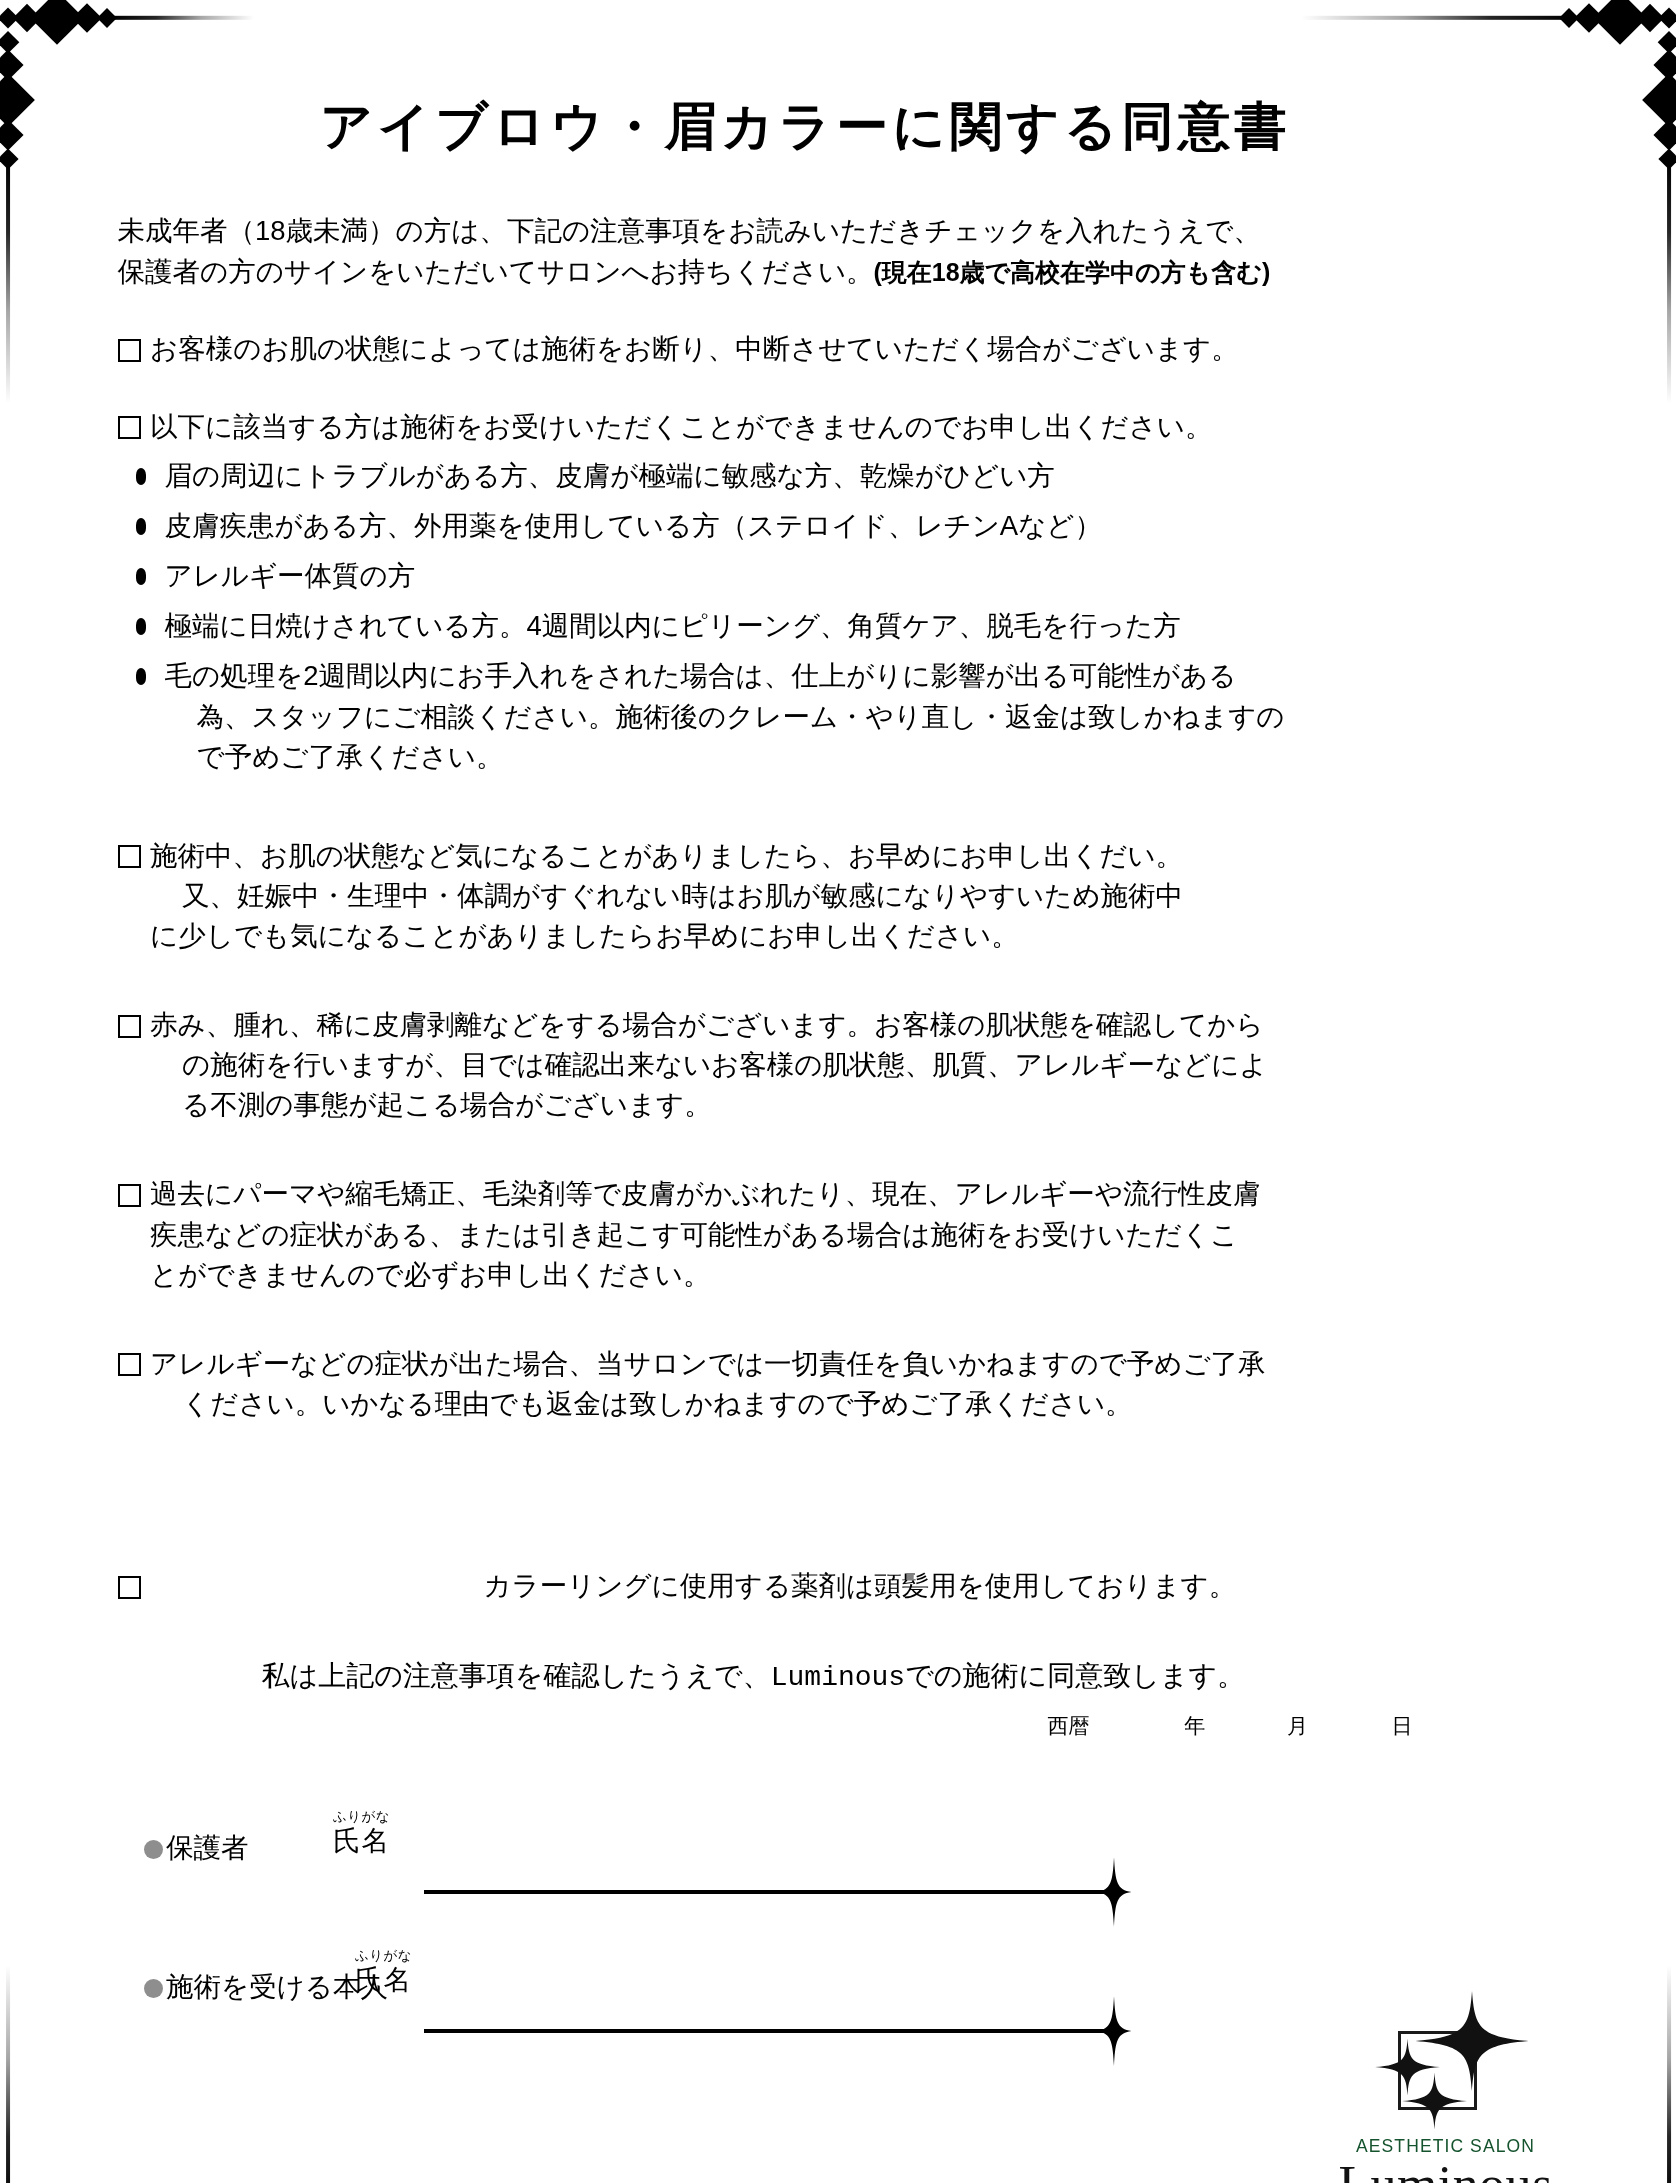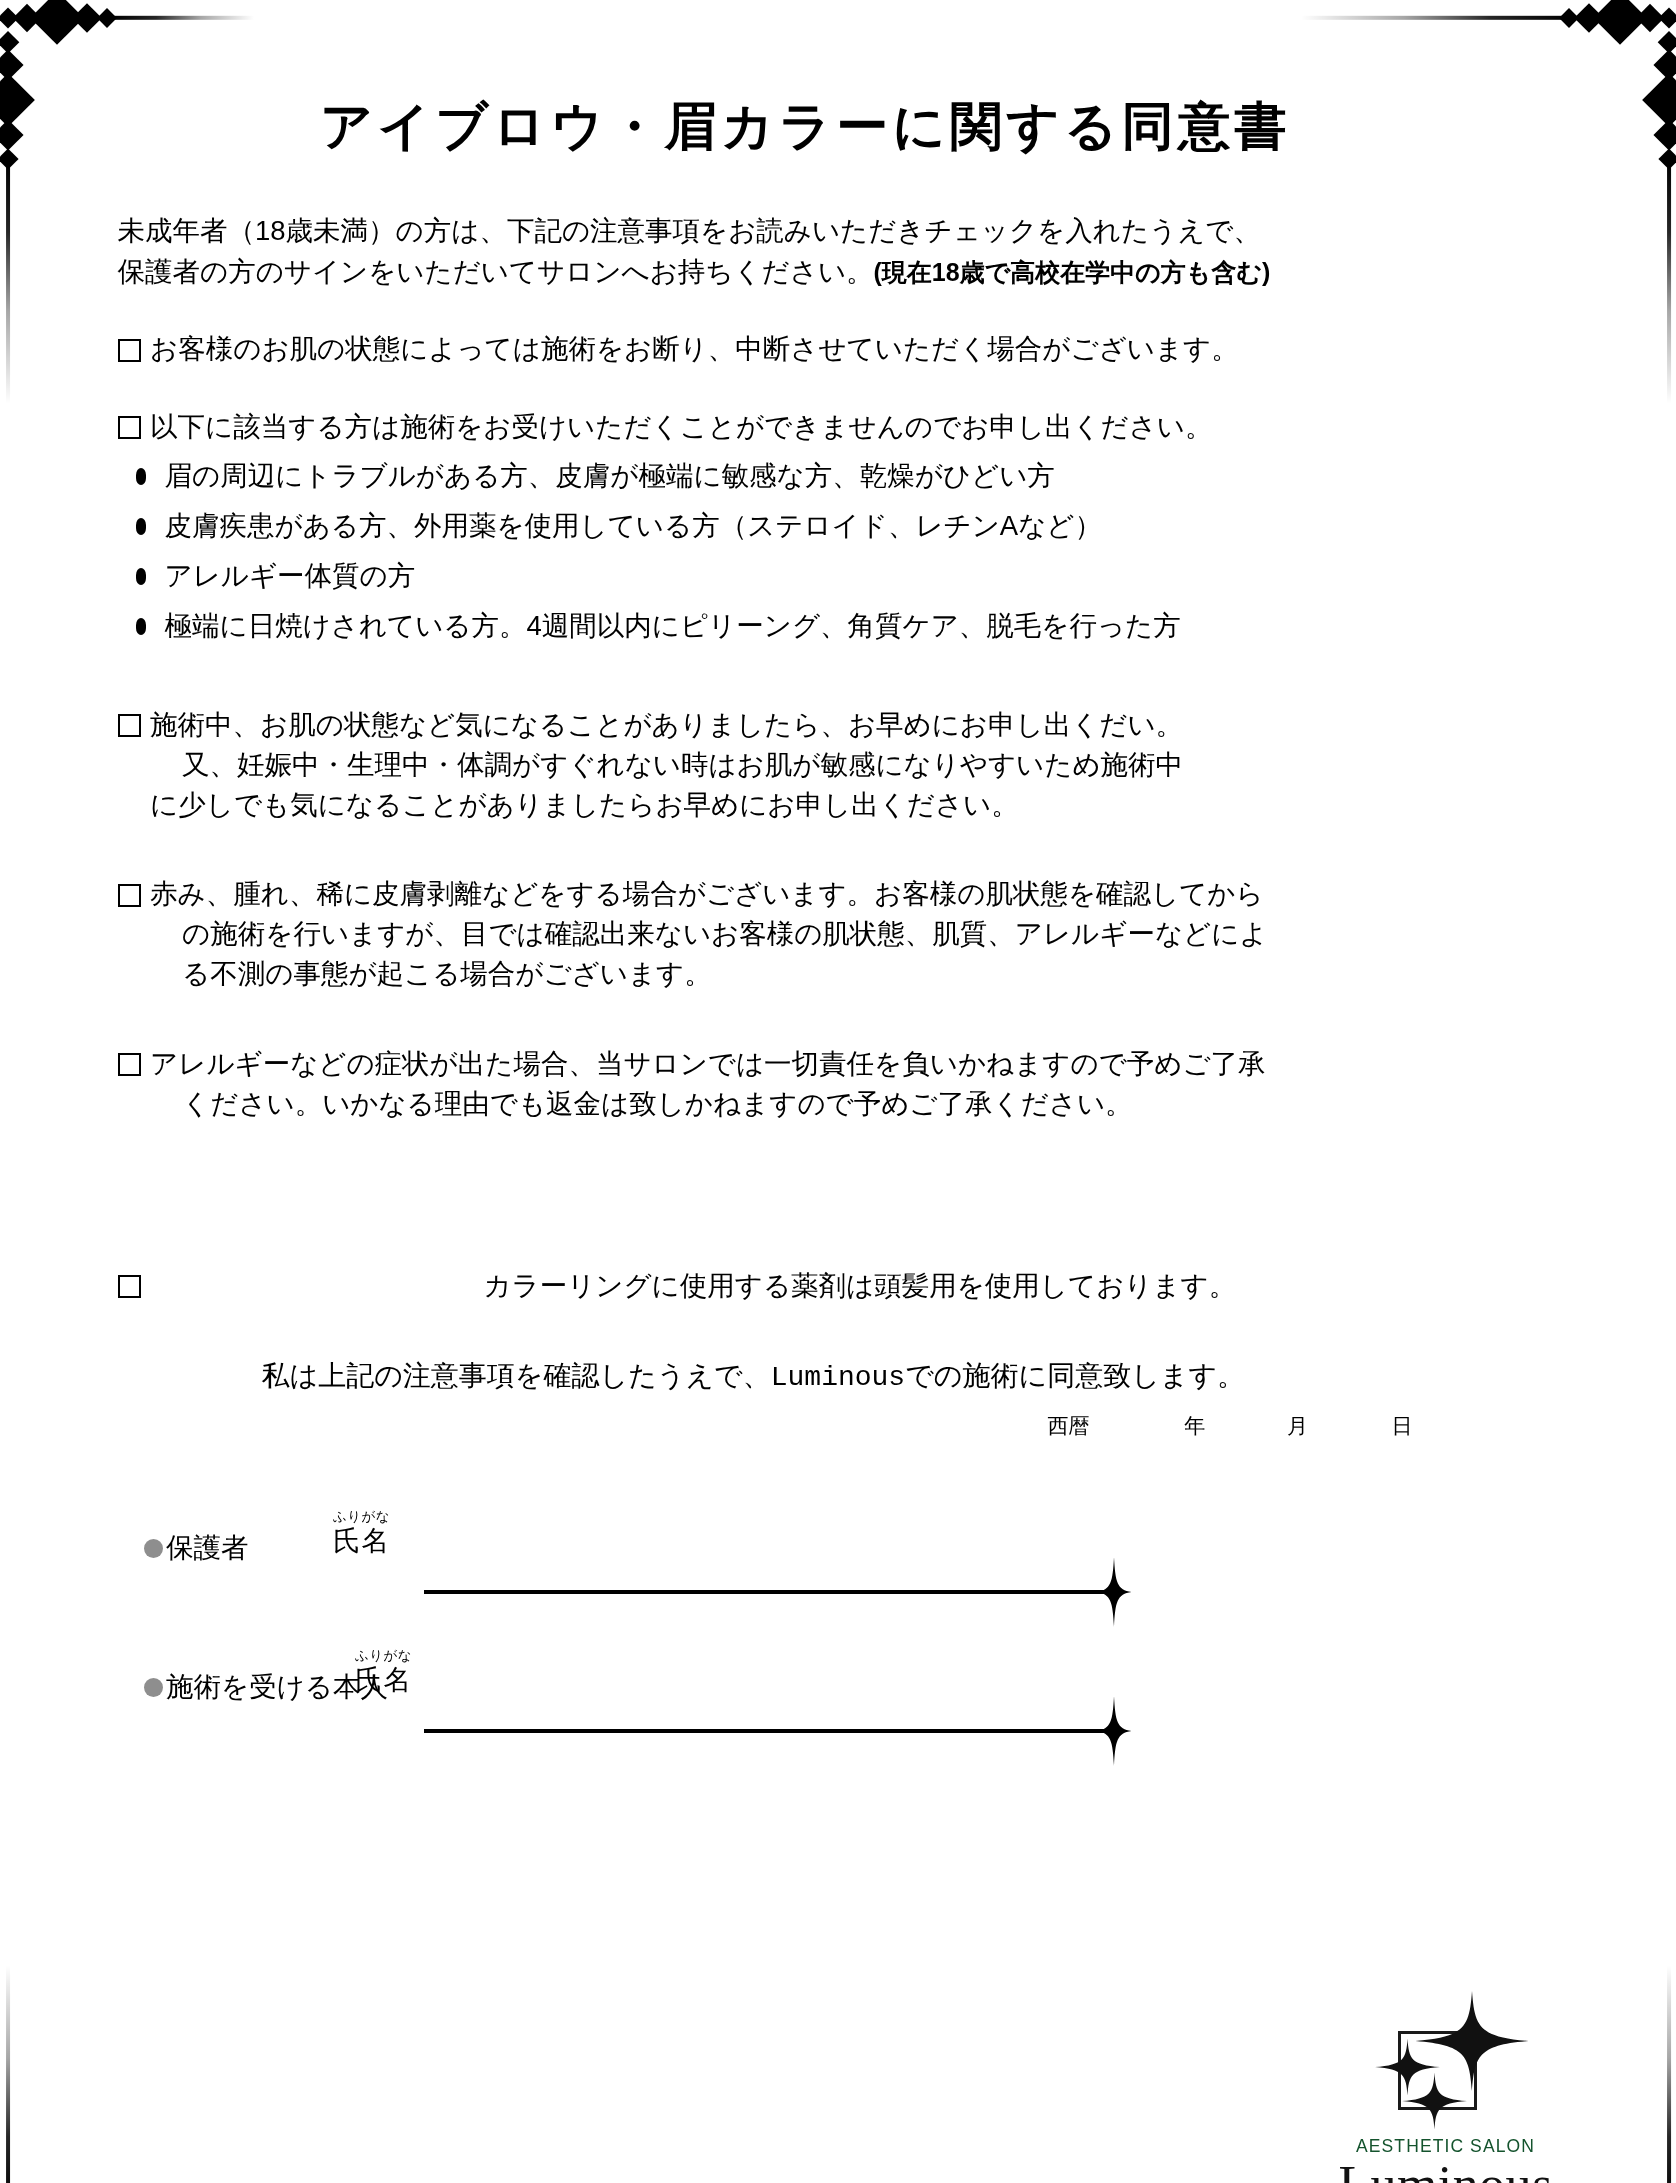--- a/index.html
+++ b/index.html
@@ -297,20 +297,25 @@
       <div class="blk">
         <div class="cb-line">
           <span class="cbox"></span>
           <span class="cb-text">以下に該当する方は施術をお受けいただくことができませんのでお申し出ください。</span>
         </div>
         <ul class="conds">
           <li><span class="bul"></span><span>眉の周辺にトラブルがある方、皮膚が極端に敏感な方、乾燥がひどい方</span></li>
           <li><span class="bul"></span><span>皮膚疾患がある方、外用薬を使用している方（ステロイド、レチンAなど）</span></li>
           <li><span class="bul"></span><span>アレルギー体質の方</span></li>
           <li><span class="bul"></span><span>極端に日焼けされている方。4週間以内にピリーング、角質ケア、脱毛を行った方</span></li>
+          <li><span class="bul"></span>
+            <span>毛の処理を2週間以内にお手入れをされた場合は、仕上がりに影響が出る可能性がある</span>
+            <div class="cont">為、スタッフにご相談ください。施術後のクレーム・やり直し・返金は致しかねますの</div>
+            <div class="cont">で予めご了承ください。</div>
+          </li>
         </ul>
       </div>
 
       <div class="blk" style="margin-top:58px;">
         <div class="cb-line">
           <span class="cbox"></span>
           <div class="cb-text">
             <div>施術中、お肌の状態など気になることがありましたら、お早めにお申し出くだい。</div>
             <div class="indent-2">又、妊娠中・生理中・体調がすぐれない時はお肌が敏感になりやすいため施術中</div>
             <div>に少しでも気になることがありましたらお早めにお申し出ください。</div>
@@ -322,20 +327,30 @@
         <div class="cb-line">
           <span class="cbox"></span>
           <div class="cb-text">
             <div>赤み、腫れ、稀に皮膚剥離などをする場合がございます。お客様の肌状態を確認してから</div>
             <div class="indent-2">の施術を行いますが、目では確認出来ないお客様の肌状態、肌質、アレルギーなどによ</div>
             <div class="indent-2">る不測の事態が起こる場合がございます。</div>
           </div>
         </div>
       </div>
 
+      <div class="blk" style="margin-top:49px;">
+        <div class="cb-line">
+          <span class="cbox"></span>
+          <div class="cb-text">
+            <div>過去にパーマや縮毛矯正、毛染剤等で皮膚がかぶれたり、現在、アレルギーや流行性皮膚</div>
+            <div>疾患などの症状がある、または引き起こす可能性がある場合は施術をお受けいただくこ</div>
+            <div>とができませんので必ずお申し出ください。</div>
+          </div>
+        </div>
+      </div>
 
       <div class="blk" style="margin-top:49px;">
         <div class="cb-line">
           <span class="cbox"></span>
           <div class="cb-text">
             <div>アレルギーなどの症状が出た場合、当サロンでは一切責任を負いかねますので予めご了承</div>
             <div class="indent-2">ください。いかなる理由でも返金は致しかねますので予めご了承ください。</div>
           </div>
         </div>
       </div>

